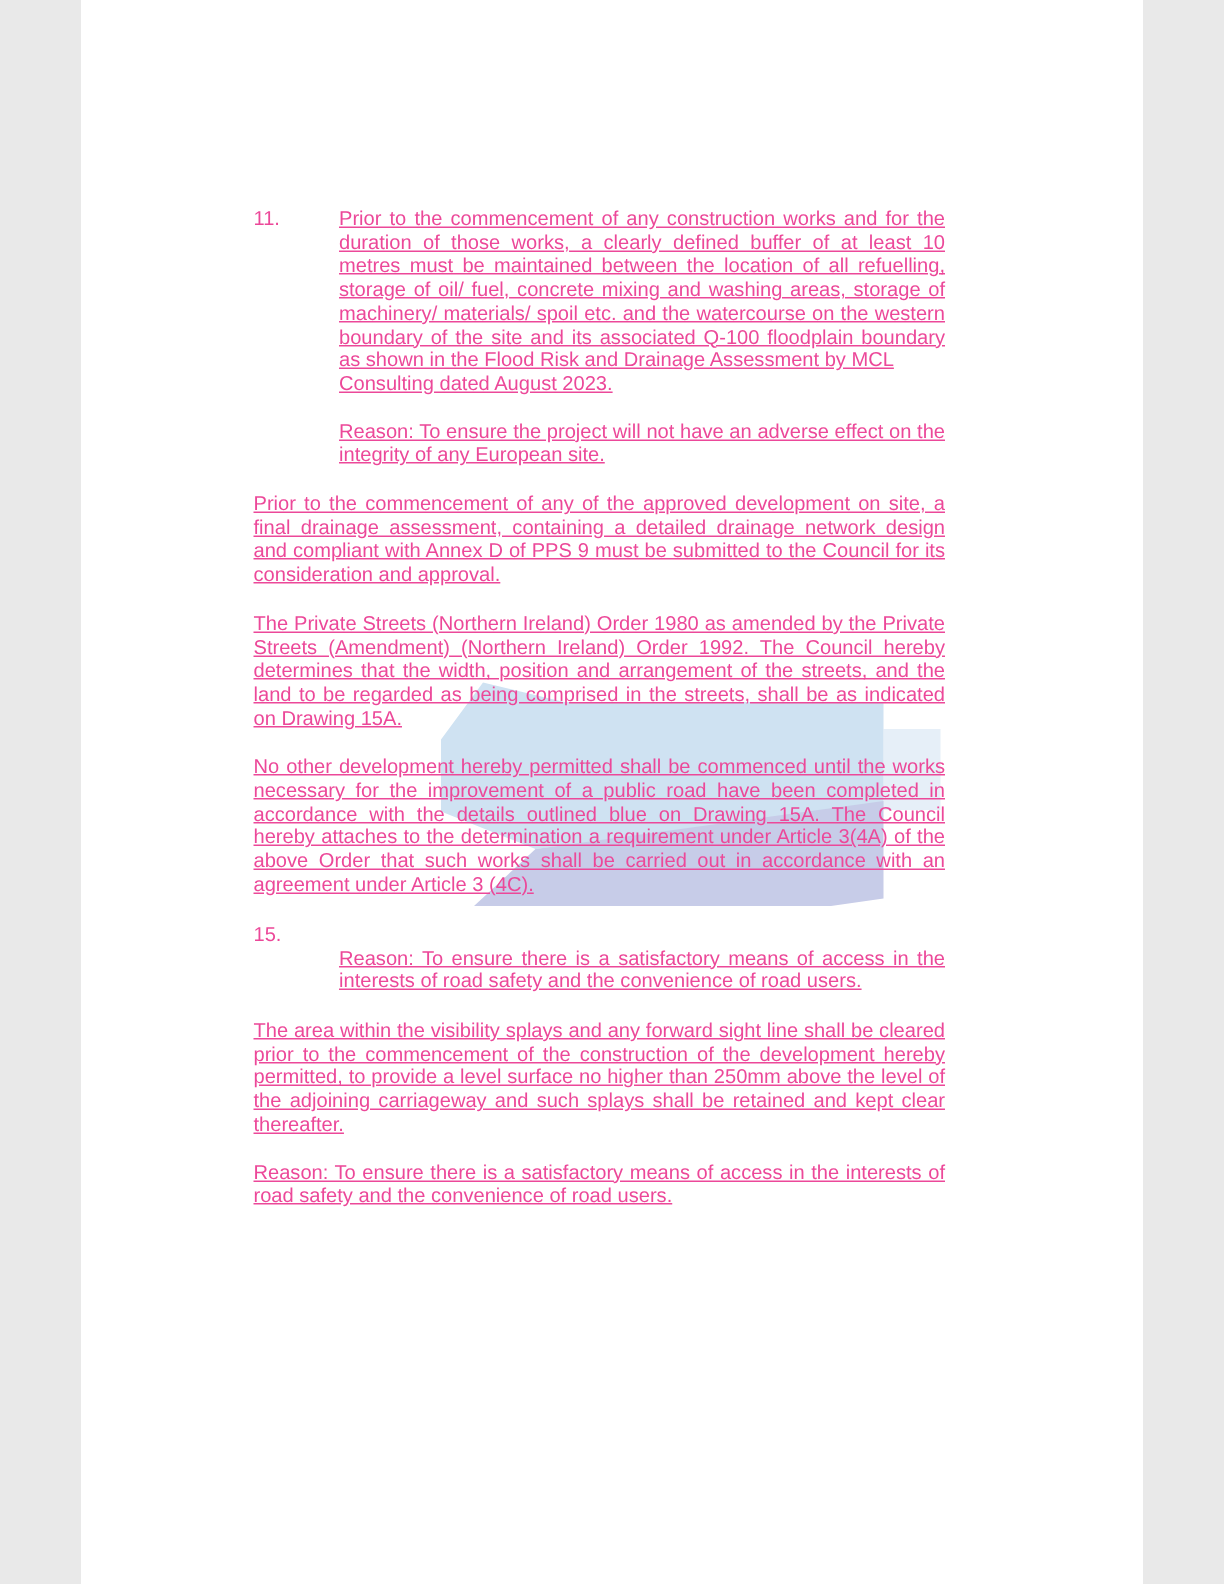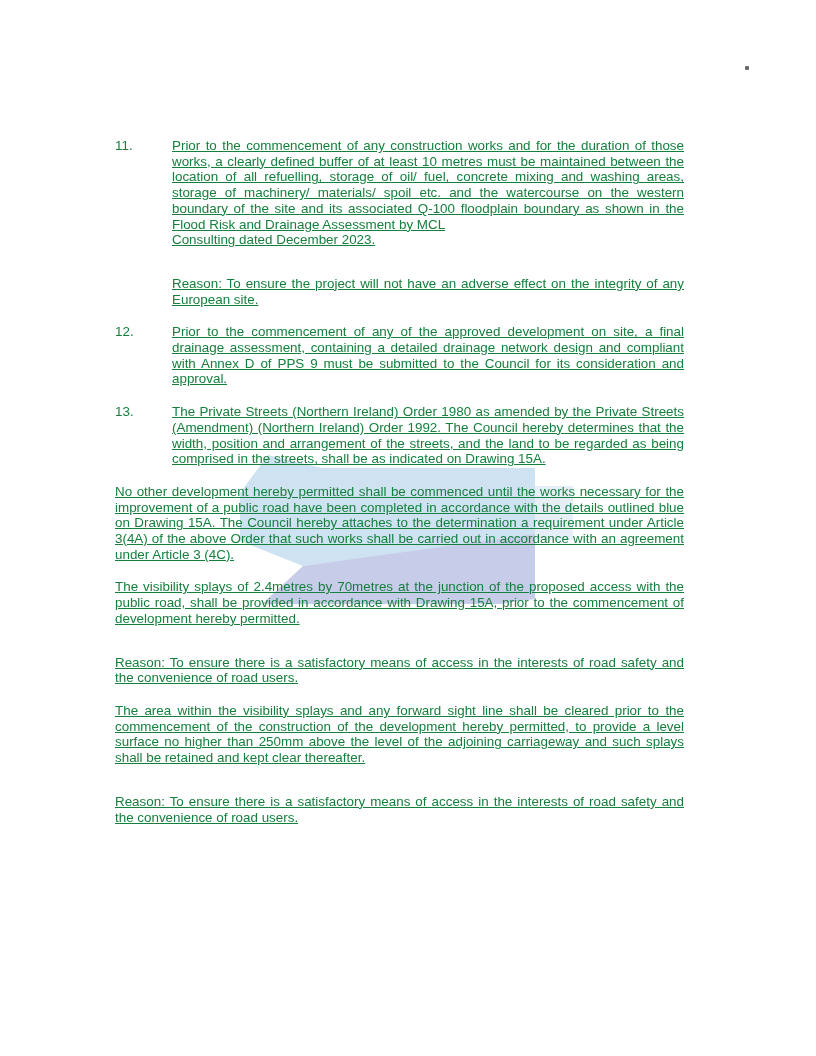--- a/index.html
+++ b/index.html
@@ -1,24 +1,24 @@
 <!DOCTYPE html>
 <html><head>
 <meta charset="utf-8">
 <style>
   html, body { margin: 0; padding: 0; background: #e9e9e9; }
   .page {
     position: relative;
-    width: 816px;
+    width: 708px;
     height: 1056px;
     margin: 0 auto;
     background: #ffffff;
     overflow: hidden;
     font-family: "Liberation Sans", sans-serif;
-    color: #15803d;
+    color: #ec4899;
   }
   .watermark {
     position: absolute;
     left: 0; top: 0;
     width: 816px; height: 1056px;
     z-index: 0;
     pointer-events: none;
   }
   .speck {
     position: absolute;
@@ -43,69 +43,67 @@
     width: 57px;
     flex: 0 0 57px;
   }
   .body {
     width: 512px;
     flex: 1 1 auto;
     text-decoration: underline;
   }
   .just { text-align: justify; }
   .cond { margin: 0; }
-  .reason { margin: 28px 0 0 0; }
+  .reason { margin: 16px 0 0 0; }
 </style>
 </head>
 <body>
 
 <div class="page">
 
   <svg class="watermark" viewBox="0 0 816 1056" xmlns="http://www.w3.org/2000/svg">
     <rect x="535" y="486" width="38" height="54" fill="#e6eff8"></rect>
     <polygon points="268,455 322,468 535,468 535,538 303,566 240,541 240,493" fill="#cfe2f2"></polygon>
     <polygon points="262,604 303,566 535,534 535,599 500,604" fill="#c7cce8"></polygon>
   </svg>
 
   <div class="speck"></div>
 
   <div class="content">
 
     <div class="item">
       <div class="num">11.</div>
       <div class="body">
         <div class="cond just">Prior to the commencement of any construction works and for the duration of those works, a clearly defined buffer of at least 10 metres must be maintained between the location of all refuelling, storage of oil/ fuel, concrete mixing and washing areas, storage of machinery/ materials/ spoil etc. and the watercourse on the western boundary of the site and its associated Q-100 floodplain boundary as shown in the Flood Risk and Drainage Assessment by MCL</div>
-        <div class="cond">Consulting dated December 2023.</div>
+        <div class="cond">Consulting dated August 2023.</div>
         <div class="reason just">Reason: To ensure the project will not have an adverse effect on the integrity of any European site.</div>
       </div>
     </div>
 
     <div class="item">
-      <div class="num">12.</div>
       <div class="body">
         <div class="cond just">Prior to the commencement of any of the approved development on site, a final drainage assessment, containing a detailed drainage network design and compliant with Annex D of PPS 9 must be submitted to the Council for its consideration and approval.</div>
       </div>
     </div>
 
     <div class="item">
-      <div class="num">13.</div>
       <div class="body">
         <div class="cond just">The Private Streets (Northern Ireland) Order 1980 as amended by the Private Streets (Amendment) (Northern Ireland) Order 1992. The Council hereby determines that the width, position and arrangement of the streets, and the land to be regarded as being comprised in the streets, shall be as indicated on Drawing 15A.</div>
       </div>
     </div>
 
     <div class="item">
       <div class="body">
         <div class="cond just">No other development hereby permitted shall be commenced until the works necessary for the improvement of a public road have been completed in accordance with the details outlined blue on Drawing 15A. The Council hereby attaches to the determination a requirement under Article 3(4A) of the above Order that such works shall be carried out in accordance with an agreement under Article 3 (4C).</div>
       </div>
     </div>
 
     <div class="item">
+      <div class="num">15.</div>
       <div class="body">
-        <div class="cond just">The visibility splays of 2.4metres by 70metres at the junction of the proposed access with the public road, shall be provided in accordance with Drawing 15A, prior to the commencement of development hereby permitted.</div>
         <div class="reason just">Reason: To ensure there is a satisfactory means of access in the interests of road safety and the convenience of road users.</div>
       </div>
     </div>
 
     <div class="item">
       <div class="body">
         <div class="cond just">The area within the visibility splays and any forward sight line shall be cleared prior to the commencement of the construction of the development hereby permitted, to provide a level surface no higher than 250mm above the level of the adjoining carriageway and such splays shall be retained and kept clear thereafter.</div>
         <div class="reason just">Reason: To ensure there is a satisfactory means of access in the interests of road safety and the convenience of road users.</div>
       </div>
     </div>

